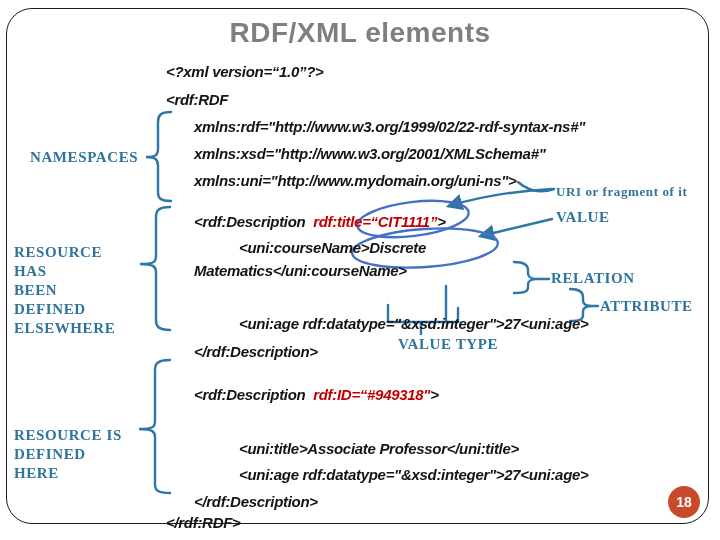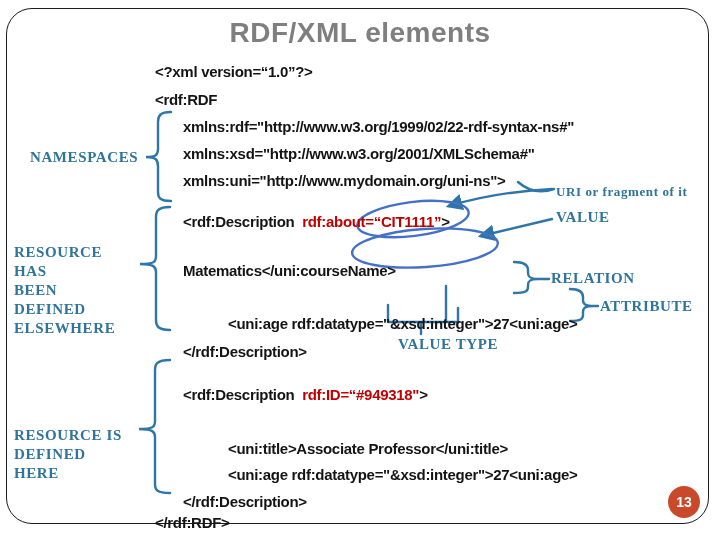--- a/index.html
+++ b/index.html
@@ -9,21 +9,21 @@
   }
   .slide-border{
     position:absolute;left:6px;top:8px;width:701px;height:514px;
     border:1.6px solid #1c1c1c;border-radius:26px;z-index:0;background:#fff;
   }
   .title{
     position:absolute;left:0;right:0;top:17px;text-align:center;
     font-size:28px;font-weight:bold;color:var(--title,#7f7f7f);
     letter-spacing:0.5px;z-index:2;
   }
-  .code-layer{position:absolute;left:0;top:0;width:600px;height:540px;z-index:2;}
+  .code-layer{position:absolute;left:11px;top:0;width:600px;height:540px;z-index:2;font-style:italic;}
   .code-line{
     position:absolute;white-space:pre;font-size:15px;font-weight:bold;
     color:#141414;letter-spacing:-0.3px;line-height:17px;
   }
   .code-line .highlight{color:var(--highlight,#c00000);}
   .ann{
     position:absolute;font-family:"Liberation Serif",serif;font-weight:bold;
     color:var(--annotation,#2e749b);font-size:15px;letter-spacing:0.6px;
     white-space:pre-line;line-height:19px;z-index:3;
   }
@@ -71,21 +71,22 @@
     <ellipse cx="425" cy="248" rx="73" ry="19" transform="rotate(-4 425 248)"></ellipse>
   </g>
 </svg>
 
 <div class="code-layer" id="code-block">
     <div class="code-line" style="top: 63px; left: 155px;"><span class="code">&lt;?xml version=“1.0”?&gt;</span></div>
     <div class="code-line" style="top: 91px; left: 155px;"><span class="code">&lt;rdf:RDF</span></div>
     <div class="code-line" style="top: 118px; left: 183px;"><span class="code">xmlns:rdf="http://www.w3.org/1999/02/22-rdf-syntax-ns#"</span></div>
     <div class="code-line" style="top: 145px; left: 183px;"><span class="code">xmlns:xsd="http://www.w3.org/2001/XMLSchema#"</span></div>
     <div class="code-line" style="top: 172px; left: 183px;"><span class="code">xmlns:uni="http://www.mydomain.org/uni-ns"&gt;</span></div>
-    <div class="code-line" style="top: 213px; left: 183px;"><span class="code">&lt;rdf:Description  </span><span class="highlight">rdf:about=“CIT1111”</span><span class="code">&gt;</span></div>
+    <div class="code-line" style="top: 213px; left: 183px;"><span class="code">&lt;rdf:Description  </span><span class="highlight">rdf:title=“CIT1111”</span><span class="code">&gt;</span></div>
+    <div class="code-line" style="top: 239px; left: 228px;"><span class="code">&lt;uni:courseName&gt;Discrete</span></div>
     <div class="code-line" style="top: 262px; left: 183px;"><span class="code">Matematics&lt;/uni:courseName&gt;</span></div>
     <div class="code-line" style="top: 315px; left: 228px;"><span class="code">&lt;uni:age rdf:datatype="&amp;xsd:integer"&gt;27&lt;uni:age&gt;</span></div>
     <div class="code-line" style="top: 343px; left: 183px;"><span class="code">&lt;/rdf:Description&gt;</span></div>
     <div class="code-line" style="top: 386px; left: 183px;"><span class="code">&lt;rdf:Description  </span><span class="highlight">rdf:ID=“#949318"</span><span class="code">&gt;</span></div>
     <div class="code-line" style="top: 440px; left: 228px;"><span class="code">&lt;uni:title&gt;Associate Professor&lt;/uni:title&gt;</span></div>
     <div class="code-line" style="top: 466px; left: 228px;"><span class="code">&lt;uni:age rdf:datatype="&amp;xsd:integer"&gt;27&lt;uni:age&gt;</span></div>
     <div class="code-line" style="top: 493px; left: 183px;"><span class="code">&lt;/rdf:Description&gt;</span></div>
     <div class="code-line" style="top: 514px; left: 155px;"><span class="code">&lt;/rdf:RDF&gt;</span></div>
   </div>
 
@@ -97,13 +98,13 @@
 ELSEWHERE</div>
 <div class="ann lbl-resource-here">RESOURCE IS
 DEFINED
 HERE</div>
 <div class="ann lbl-uri">URI or fragment of it</div>
 <div class="ann lbl-value">VALUE</div>
 <div class="ann lbl-relation">RELATION</div>
 <div class="ann lbl-attribute">ATTRIBUTE</div>
 <div class="ann lbl-datatype">VALUE TYPE</div>
 
-<div class="page-badge">13</div>
+<div class="page-badge">18</div>
 
 </body></html>

